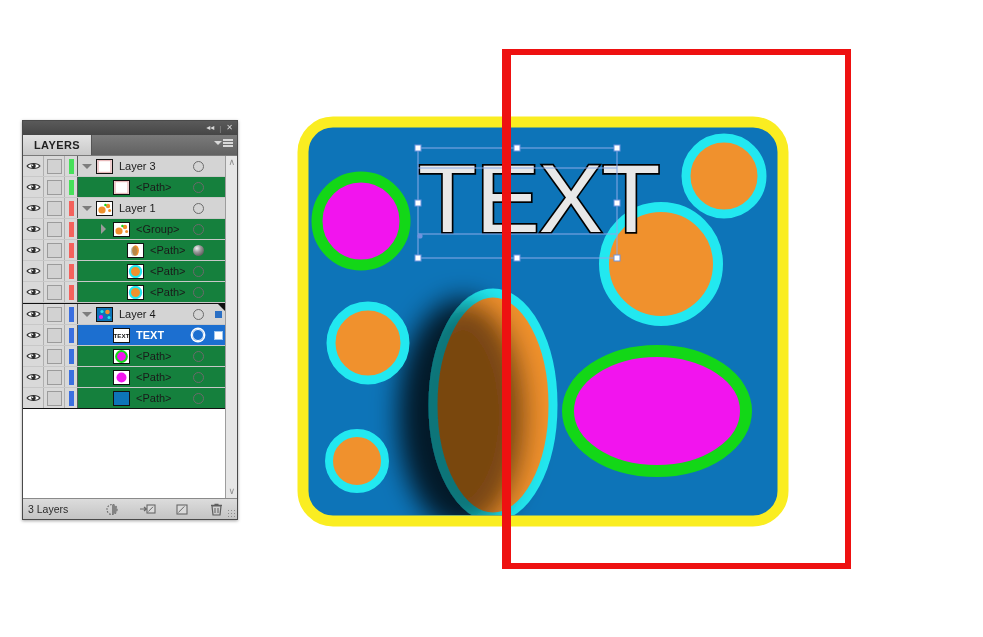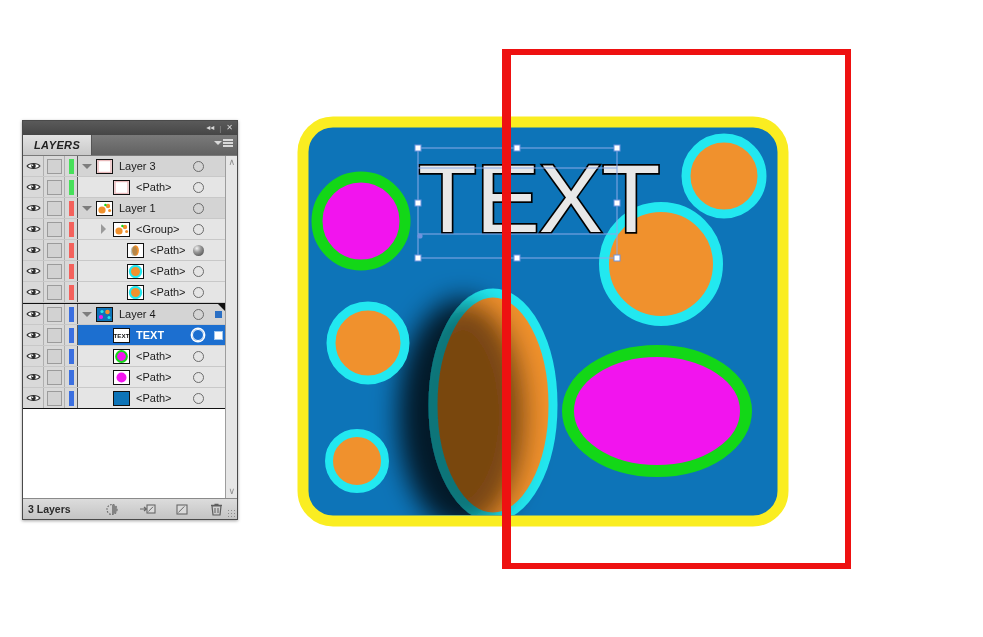--- a/index.html
+++ b/index.html
@@ -29,21 +29,21 @@
     background:linear-gradient(#5a5a5a,#464646);
     display:flex; align-items:center; justify-content:flex-end;
     padding-right:4px; gap:5px;
   }
   .tb-btn{ color:#d8d8d8; font-size:8px; line-height:8px; cursor:pointer; }
   .tb-sep{ color:#8a8a8a; font-size:8px; }
 
   .panel-tabbar{
     height:20px; background:#6e6e6e;
     background:linear-gradient(#7a7a7a,#616161);
-    display:flex; align-items:stretch; position:relative;font-style:italic;
+    display:flex; align-items:stretch; position:relative;
   }
   .panel-tab{
     background:linear-gradient(#e2e2e2,#c9c9c9);
     padding:0 11px; display:flex; align-items:center;
     font-size:11px; font-weight:bold; color:#222;
     letter-spacing:.4px;
     border-right:1px solid #555;
   }
   .panel-menu{
     position:absolute; right:4px; top:4px;
@@ -59,21 +59,21 @@
   
   .layer-list{
     flex:1; background:#ffffff;
     border-top:1px solid #7a7a7a;
     display:flex; position:relative; overflow:hidden;
   }
   .rows-wrap{ flex:1; display:flex; flex-direction:column; }
   .row{
     height:20px; display:flex; align-items:stretch;
     border-bottom:1px solid #c8c8c8;
-    background:#e5e5e5;
+    background:#15803d;
     position:relative;
   }
   .row.is-layer{ background:#d4d4d4; }
   .row.is-selected{ background:#1c6fd0; color:#ffffff; }
 
   .col-eye{
     width:21px; display:flex;align-items:center;justify-content:center;
     background:#d9d9d9; border-right:1px solid #b0b0b0;
     box-sizing:border-box; cursor:pointer;
   }
@@ -149,21 +149,21 @@
   }
   .chev{ color:#8d8d8d; font-size:9px; line-height:9px; }
 
   .panel-footer{
     height:21px; background:#d0d0d0;
     background:linear-gradient(#dcdcdc,#c4c4c4);
     border-top:1px solid #8a8a8a;
     display:flex; align-items:center; position:relative;
     padding:0 5px; box-sizing:border-box;
   }
-  .footer-count{ font-size:10.5px; color:#2b2b2b;font-weight:bold; }
+  .footer-count{ font-size:10.5px; color:#2b2b2b; }
   .footer-icons{ position:absolute; left:82px; display:flex; gap:21px; align-items:center; }
   .f-ico{ width:14px;height:14px; cursor:pointer; position:relative; opacity:.85; }
   .grip{
     position:absolute; right:2px; bottom:2px; width:8px;height:8px;
     background-image:
       radial-gradient(circle, #8b8b8b 35%, transparent 36%);
     background-size:3px 3px;
   }
   .corner-mark{
     position:absolute; right:0; top:0; width:0;height:0;

